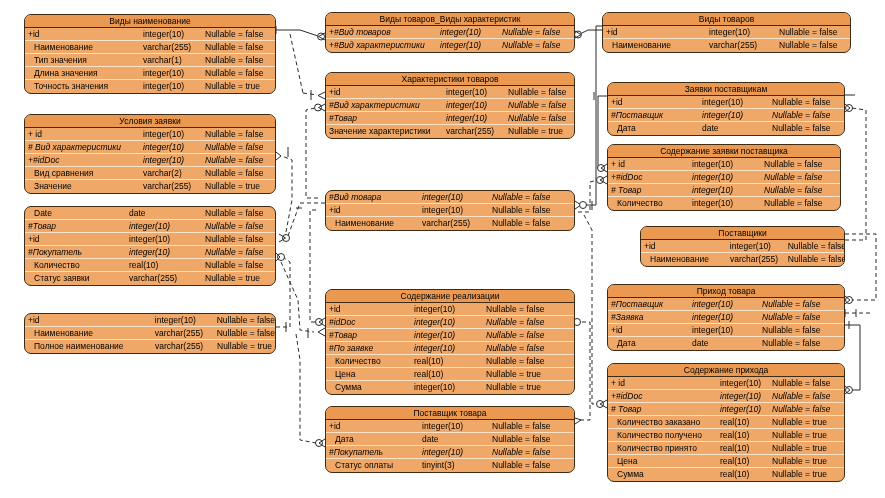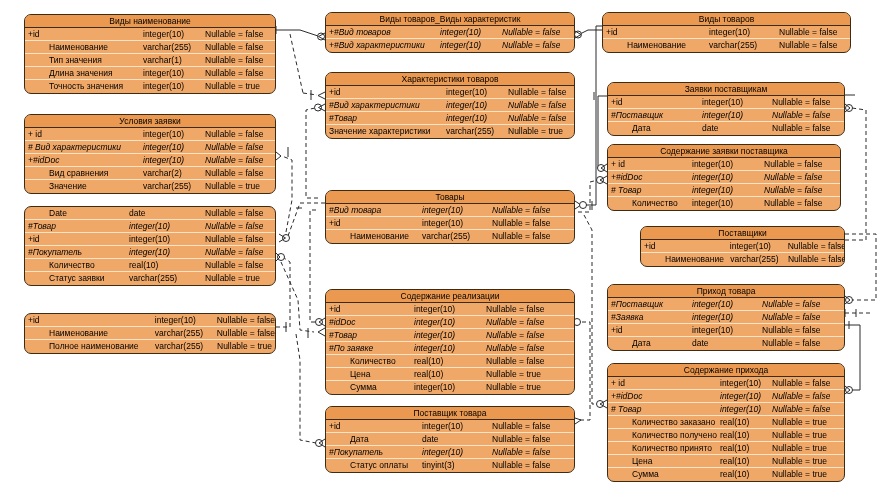--- a/index.html
+++ b/index.html
@@ -11,21 +11,21 @@
           background:#f0a868;box-sizing:border-box;overflow:hidden;}
   .ehead{background:#eb9950;border-bottom:1px solid #3d2b14;text-align:center;
          font-size:8.5px;color:#000;line-height:12px;height:12px;font-weight:normal;}
   .erow{display:flex;height:13px;line-height:13px;font-size:8.5px;color:#000;
         border-bottom:1px solid #fbe3c8;box-sizing:border-box;}
   .erow:last-child{border-bottom:none;}
   .c-name{padding-left:3px;box-sizing:border-box;white-space:nowrap;overflow:hidden;}
   .c-type{box-sizing:border-box;white-space:nowrap;overflow:hidden;}
   .c-null{box-sizing:border-box;white-space:nowrap;overflow:hidden;}
   .ital .c-name,.ital .c-type,.ital .c-null{font-style:italic;}
-  .pad{padding-left:24px;}
+  .pad{padding-left:9px;}
 </style>
 </head>
 <body>
 
 <div id="canvas">
 
   <svg class="links" viewBox="0 0 885 498" xmlns="http://www.w3.org/2000/svg">
     <g fill="none" stroke="#2b2b2b" stroke-width="1">
 
       <g>
@@ -289,21 +289,20 @@
           <span class="c-type" style="width: 62px;">integer(10)</span>
           <span class="c-null">Nullable = false</span>
         </div>
         <div class="erow">
           <span class="c-name" style="width: 120px;">Значение характеристики</span>
           <span class="c-type" style="width: 62px;">varchar(255)</span>
           <span class="c-null">Nullable = true</span>
         </div>
       </div>
       <div class="entity" style="left: 325px; top: 190px; width: 250px;">
-        <div class="ehead">Товары</div>
         <div class="erow ital">
           <span class="c-name" style="width: 96px;">#Вид товара</span>
           <span class="c-type" style="width: 70px;">integer(10)</span>
           <span class="c-null">Nullable = false</span>
         </div>
         <div class="erow">
           <span class="c-name" style="width: 96px;">+id</span>
           <span class="c-type" style="width: 70px;">integer(10)</span>
           <span class="c-null">Nullable = false</span>
         </div>

